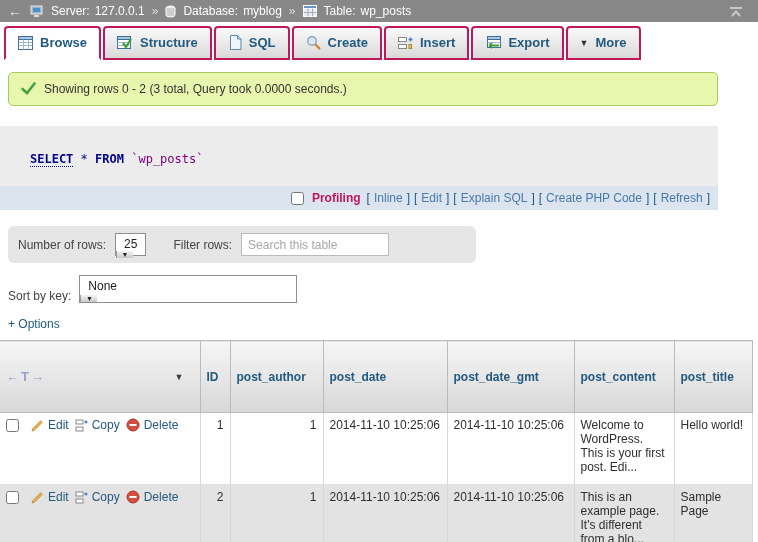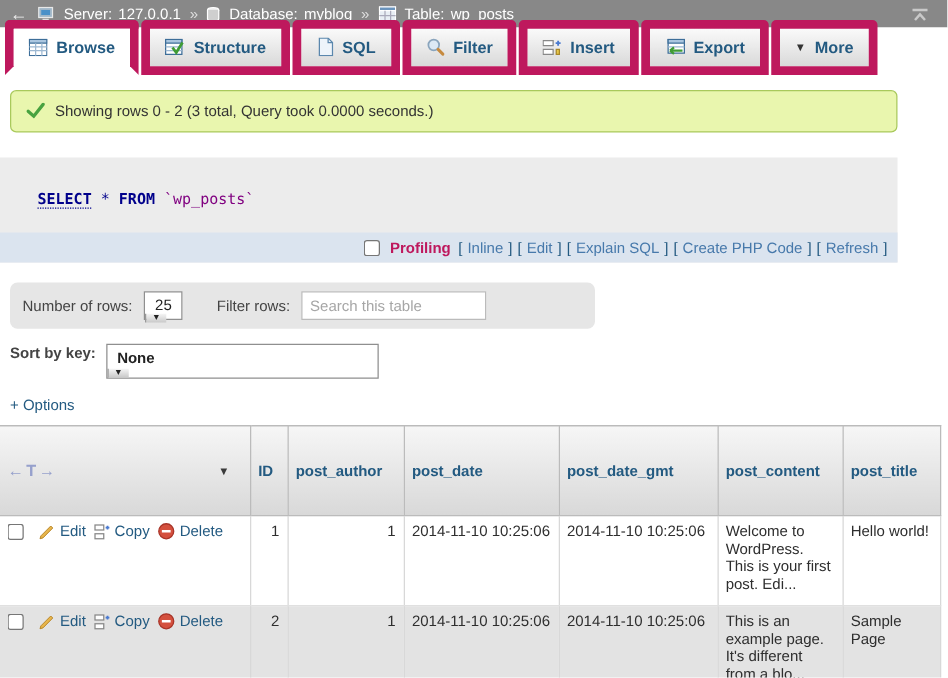--- a/index.html
+++ b/index.html
@@ -10,21 +10,21 @@
   .topbar { height:22px; background:#888; color:#fff; display:flex; align-items:center; font-size:12px; }
   .topbar .back { width:30px; text-align:center; color:#eee; font-size:14px; cursor:pointer; }
   .topbar .crumbs { display:flex; align-items:center; gap:5px; flex:1; }
   .topbar .sep { color:#ddd; margin:0 2px; }
   .topbar .collapse { margin-right:14px; cursor:pointer; display:flex; align-items:center; }
   .cicon { display:inline-flex; align-items:center; margin-right:2px; }
 
   
   .tabbar { height:38px; background:#fff; display:flex; align-items:flex-end; padding:3px 0 0 4px; gap:2px; }
   .tab { display:flex; align-items:center; gap:7px; padding:7px 12px 8px 12px;
-    border:7px solid #be185d; border-radius:4px 4px 0 0;
+    border:2px solid #be185d; border-radius:4px 4px 0 0;
     background:linear-gradient(#fafafa,#d9d9d9); cursor:pointer; }
   .tab .tlabel { font-weight:bold; font-size:13px; color:#235a81; }
   .tab.active { background:#fff; border-bottom-color:#fff; }
   .more-arrow { color:#333; font-size:9px; }
 
   
   .message { margin:12px 40px 0 8px; background:#e9f6ae; border:1px solid #a9c95c;
     border-radius:5px; padding:9px 12px; display:flex; align-items:flex-start; gap:8px; color:#333; }
 
   
@@ -48,21 +48,21 @@
     border:1px solid #8f8f8f; height:23px; cursor:pointer;flex-direction:column; }
   .fakeselect .val { padding:3px 8px 0 8px; color:#222; }
   .fakeselect .btn { width:17px; border-left:1px solid #999;
     background:linear-gradient(#f5f5f5,#c9c9c9); display:flex; align-items:center;
     justify-content:center; font-size:7px; color:#222; }
   .filter-input { width:148px; height:23px; border:1px solid #bbb; padding:0 6px;
     font-family:"Liberation Sans", sans-serif; font-size:12px; color:#333; }
   .filter-input::placeholder { color:#a6a6a6; }
 
   
-  .sortrow { margin:12px 0 0 8px; display:flex; align-items:flex-start; gap:8px; color:#444;font-weight:bold; }
+  .sortrow { margin:12px 0 0 8px; display:flex; align-items:flex-end; gap:8px; color:#444; }
   .sortrow .fakeselect { width:218px; height:28px; justify-content:space-between; }
   .optionslink { display:inline-block; margin:14px 0 5px 8px; color:#235a81;
     text-decoration:none; cursor:pointer; }
 
   
   table.results { border-collapse:collapse; table-layout:fixed; width:752px; margin-top:4px; font-size:12px; }
   .results th { background:linear-gradient(#f6f6f6,#d8d8d8); border:1px solid #bbb;
     border-left:none; color:#235a81; font-weight:bold; text-align:left;
     padding:5px 6px; height:26px; cursor:pointer; }
   .results th:first-child { border-left:none; cursor:default; }
@@ -166,21 +166,21 @@
     </span>
     <span class="tlabel">SQL</span>
   </div>
   <div class="tab">
     <span class="icon">
       <svg width="15" height="15">
           <circle cx="6" cy="6" r="4.3" fill="#dce9f5" stroke="#8aa5bd" stroke-width="1.4"></circle>
           <line x1="9.5" y1="9.5" x2="13.3" y2="13.3" stroke="#c68a3f" stroke-width="2.4" stroke-linecap="round"></line>
         </svg>
     </span>
-    <span class="tlabel">Filter</span>
+    <span class="tlabel">Create</span>
   </div>
   <div class="tab">
     <span class="icon">
       <svg width="15" height="14">
           <rect x="0.5" y="1.5" width="8" height="4" fill="#fff" stroke="#888"></rect>
           <rect x="0.5" y="8.5" width="8" height="4" fill="#fff" stroke="#888"></rect>
           <path d="M10.5 3.5 h4 M12.5 1.5 v4" stroke="#4a7ad0" stroke-width="1.5"></path>
           <rect x="11" y="8.5" width="2.5" height="4" fill="#e8c84a" stroke="#a8882a"></rect>
         </svg>
     </span>

